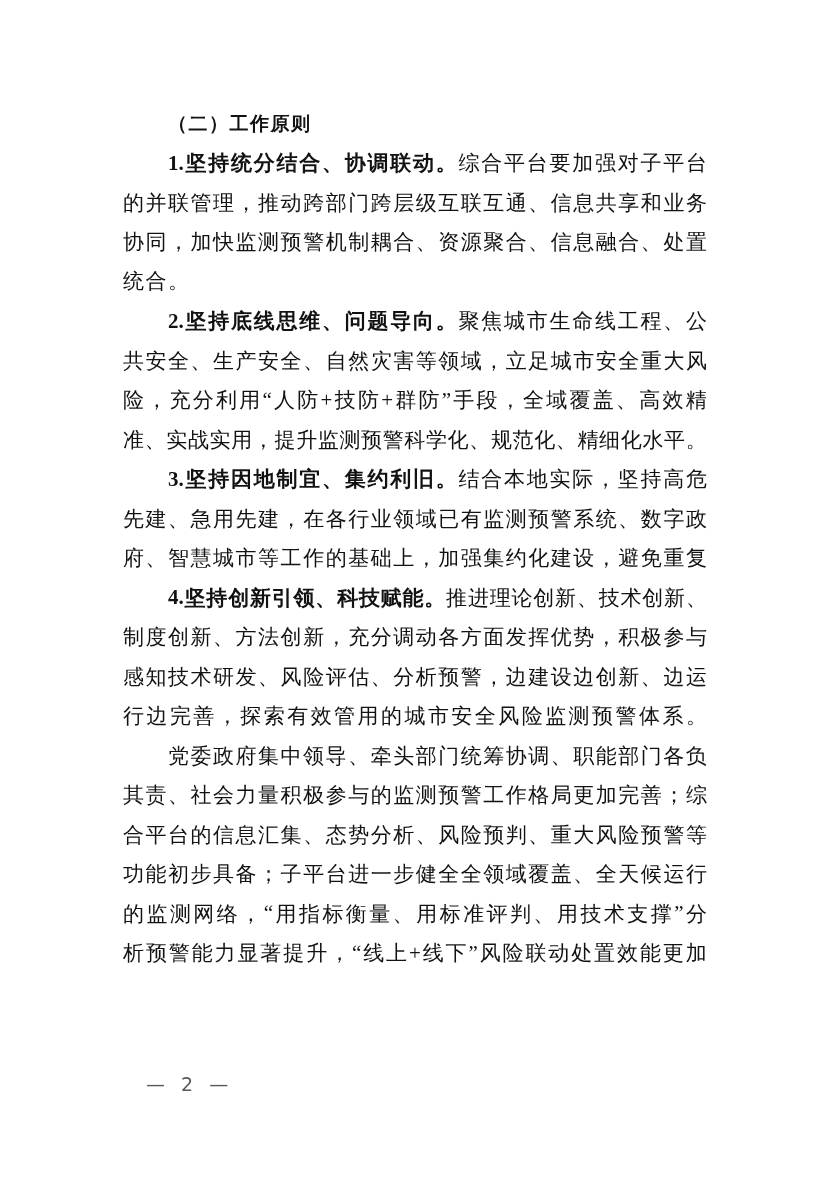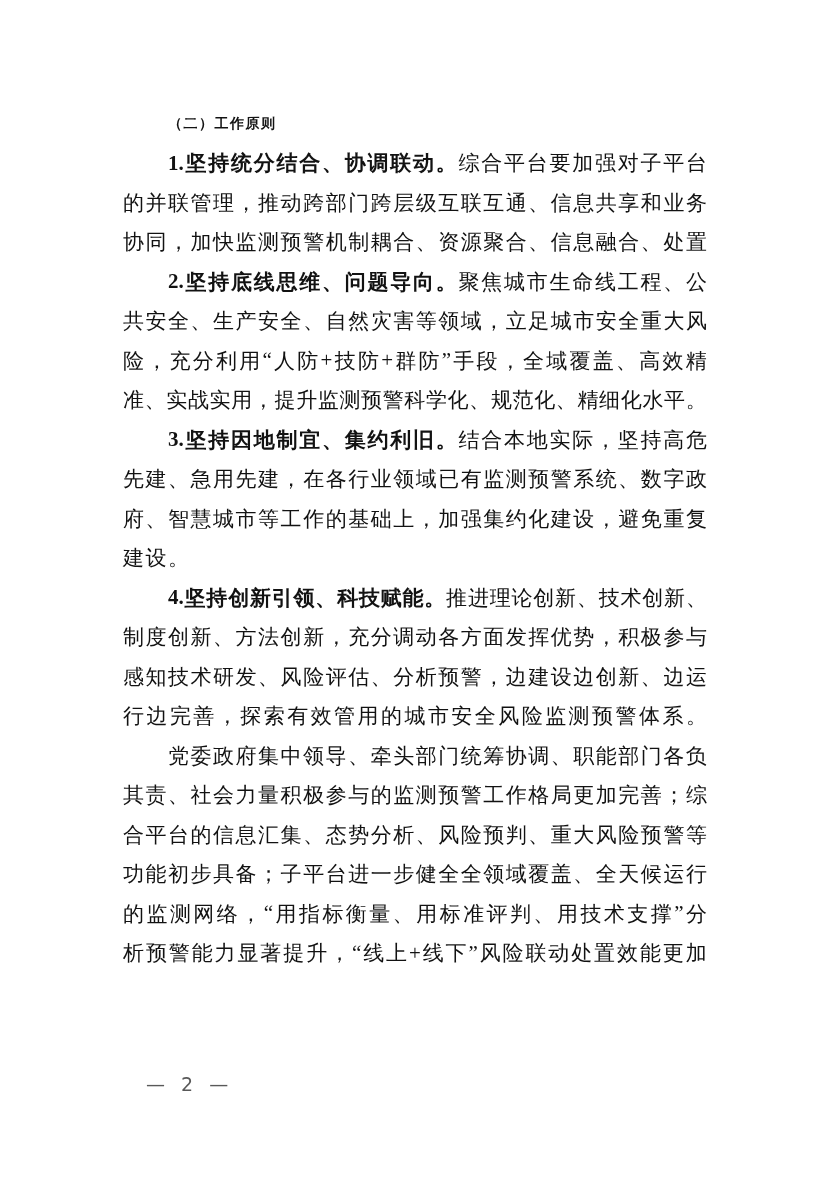--- a/index.html
+++ b/index.html
@@ -25,21 +25,21 @@
     display:flex;
     justify-content:space-between;
     align-items:center;
   }
   .line:not(.justify){
     line-height:39.5px;
     letter-spacing:1.5px;
     white-space:nowrap;
   }
   .line.indent{margin-left:45px;}
-  .line.heading{font-size:14px;}
+  .line.heading{font-size:19px;}
   .line.heading span{font-weight:700;}
   .b{font-weight:700;}
   .footer{
     position:absolute;
     left:146px;top:1072px;
     font-family:"DejaVu Sans","Liberation Sans",sans-serif;
     font-size:19px;
     line-height:24px;
     color:#595959;
     letter-spacing:5px;
@@ -126,20 +126,21 @@
       <span>合</span>
       <span>、</span>
       <span>信</span>
       <span>息</span>
       <span>融</span>
       <span>合</span>
       <span>、</span>
       <span>处</span>
       <span>置</span>
     </div>
+    <div class="line body"><span>统合。</span></div>
     <div class="line body justify indent">
       <span class="b">2.</span>
       <span class="b">坚</span>
       <span class="b">持</span>
       <span class="b">底</span>
       <span class="b">线</span>
       <span class="b">思</span>
       <span class="b">维</span>
       <span class="b">、</span>
       <span class="b">问</span>
@@ -320,21 +321,20 @@
       <span>约</span>
       <span>化</span>
       <span>建</span>
       <span>设</span>
       <span>，</span>
       <span>避</span>
       <span>免</span>
       <span>重</span>
       <span>复</span>
     </div>
-    <div class="line body"><span>建设。</span></div>
     <div class="line body justify indent">
       <span class="b">4.</span>
       <span class="b">坚</span>
       <span class="b">持</span>
       <span class="b">创</span>
       <span class="b">新</span>
       <span class="b">引</span>
       <span class="b">领</span>
       <span class="b">、</span>
       <span class="b">科</span>

